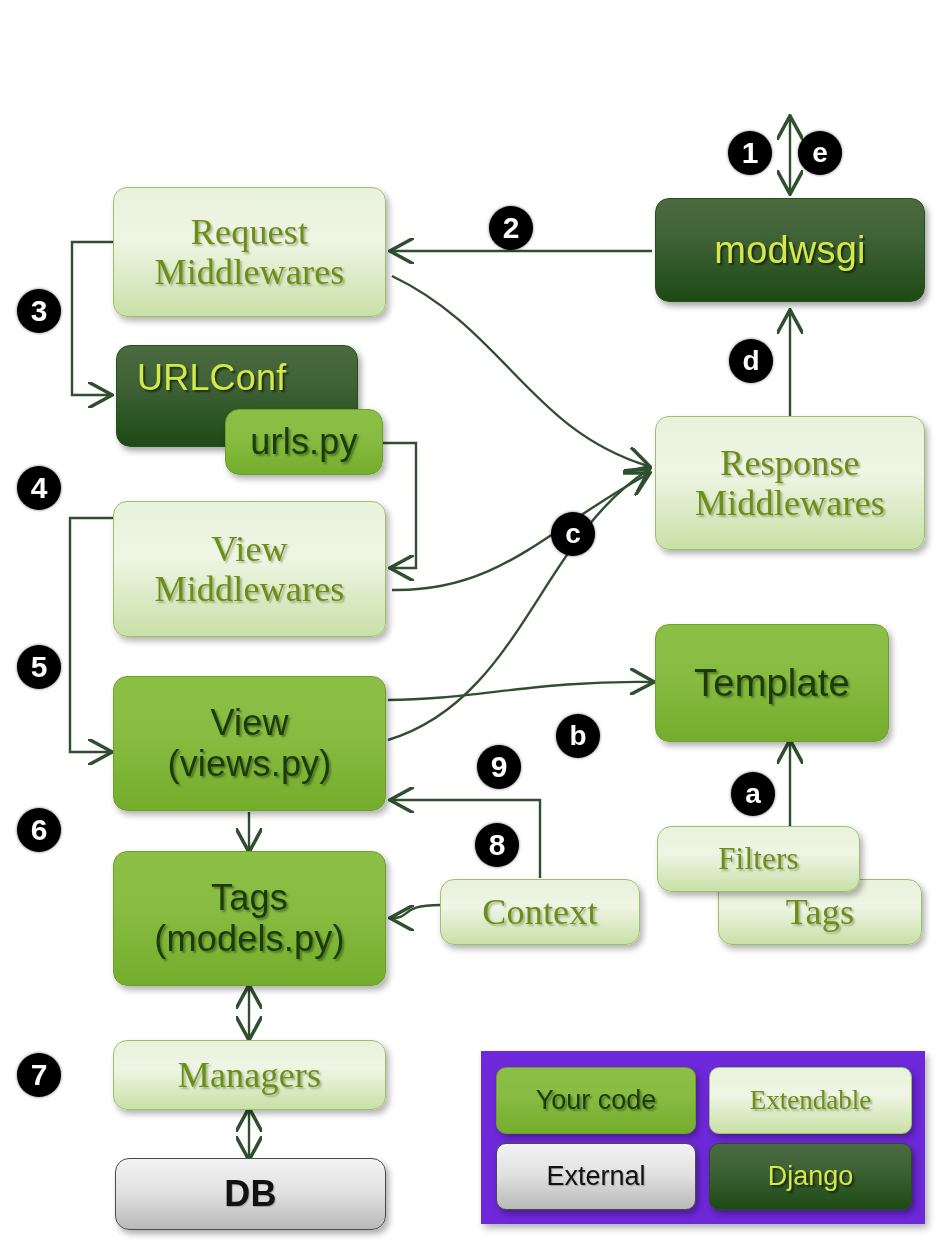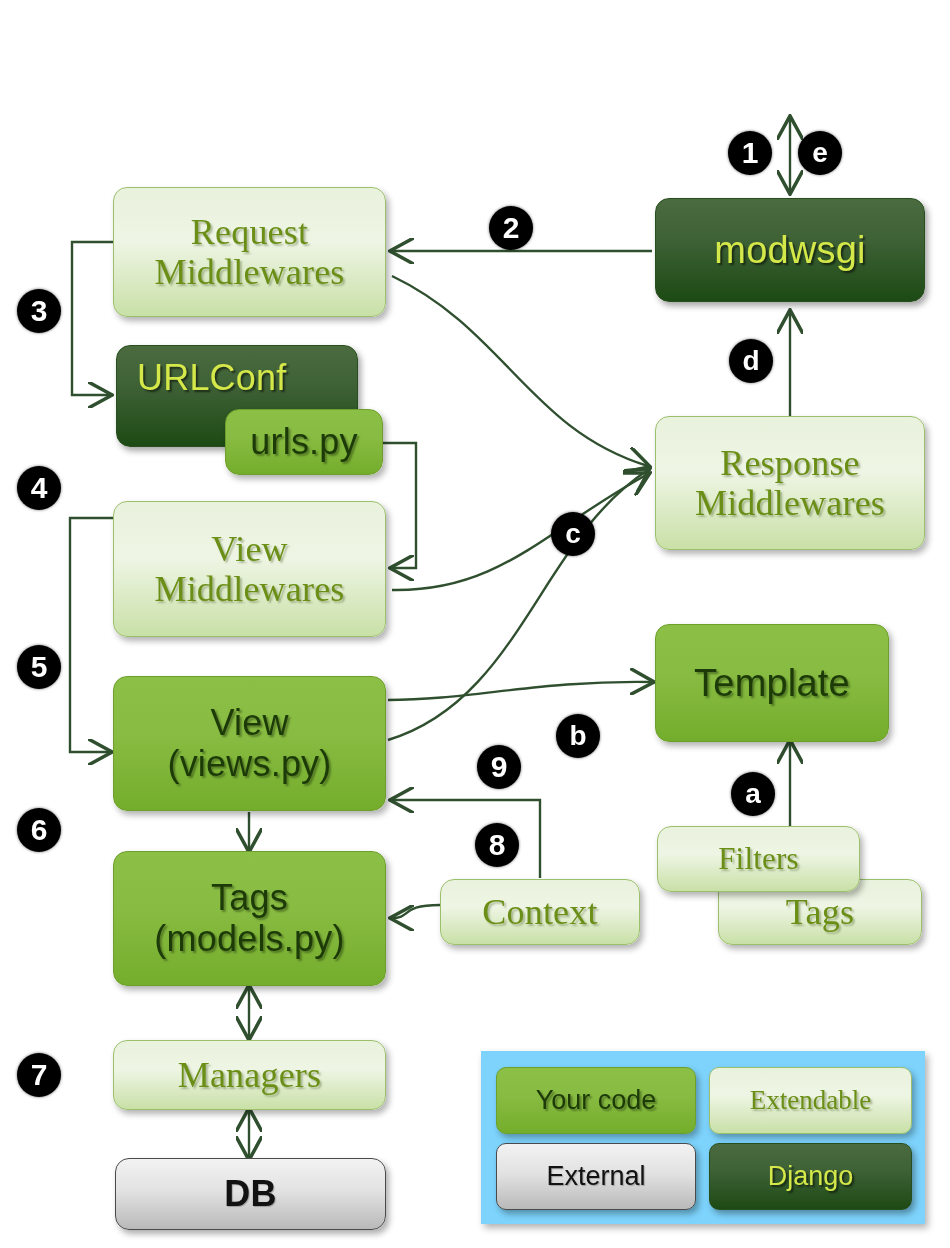--- a/index.html
+++ b/index.html
@@ -85,21 +85,21 @@
   }
   .marker.letter { font-size: 28px; }
 
   
   #legend {
     position: absolute;
     left: 481px;
     top: 1051px;
     width: 444px;
     height: 173px;
-    background: #7dd3fc;
+    background: #6d28d9;
     box-shadow: 3px 4px 7px rgba(0,0,0,.30);
     z-index: 6;
   }
   .legend-cell {
     position: absolute;
     box-sizing: border-box;
     display: flex;
     align-items: center;
     justify-content: center;
     border-radius: 10px;

